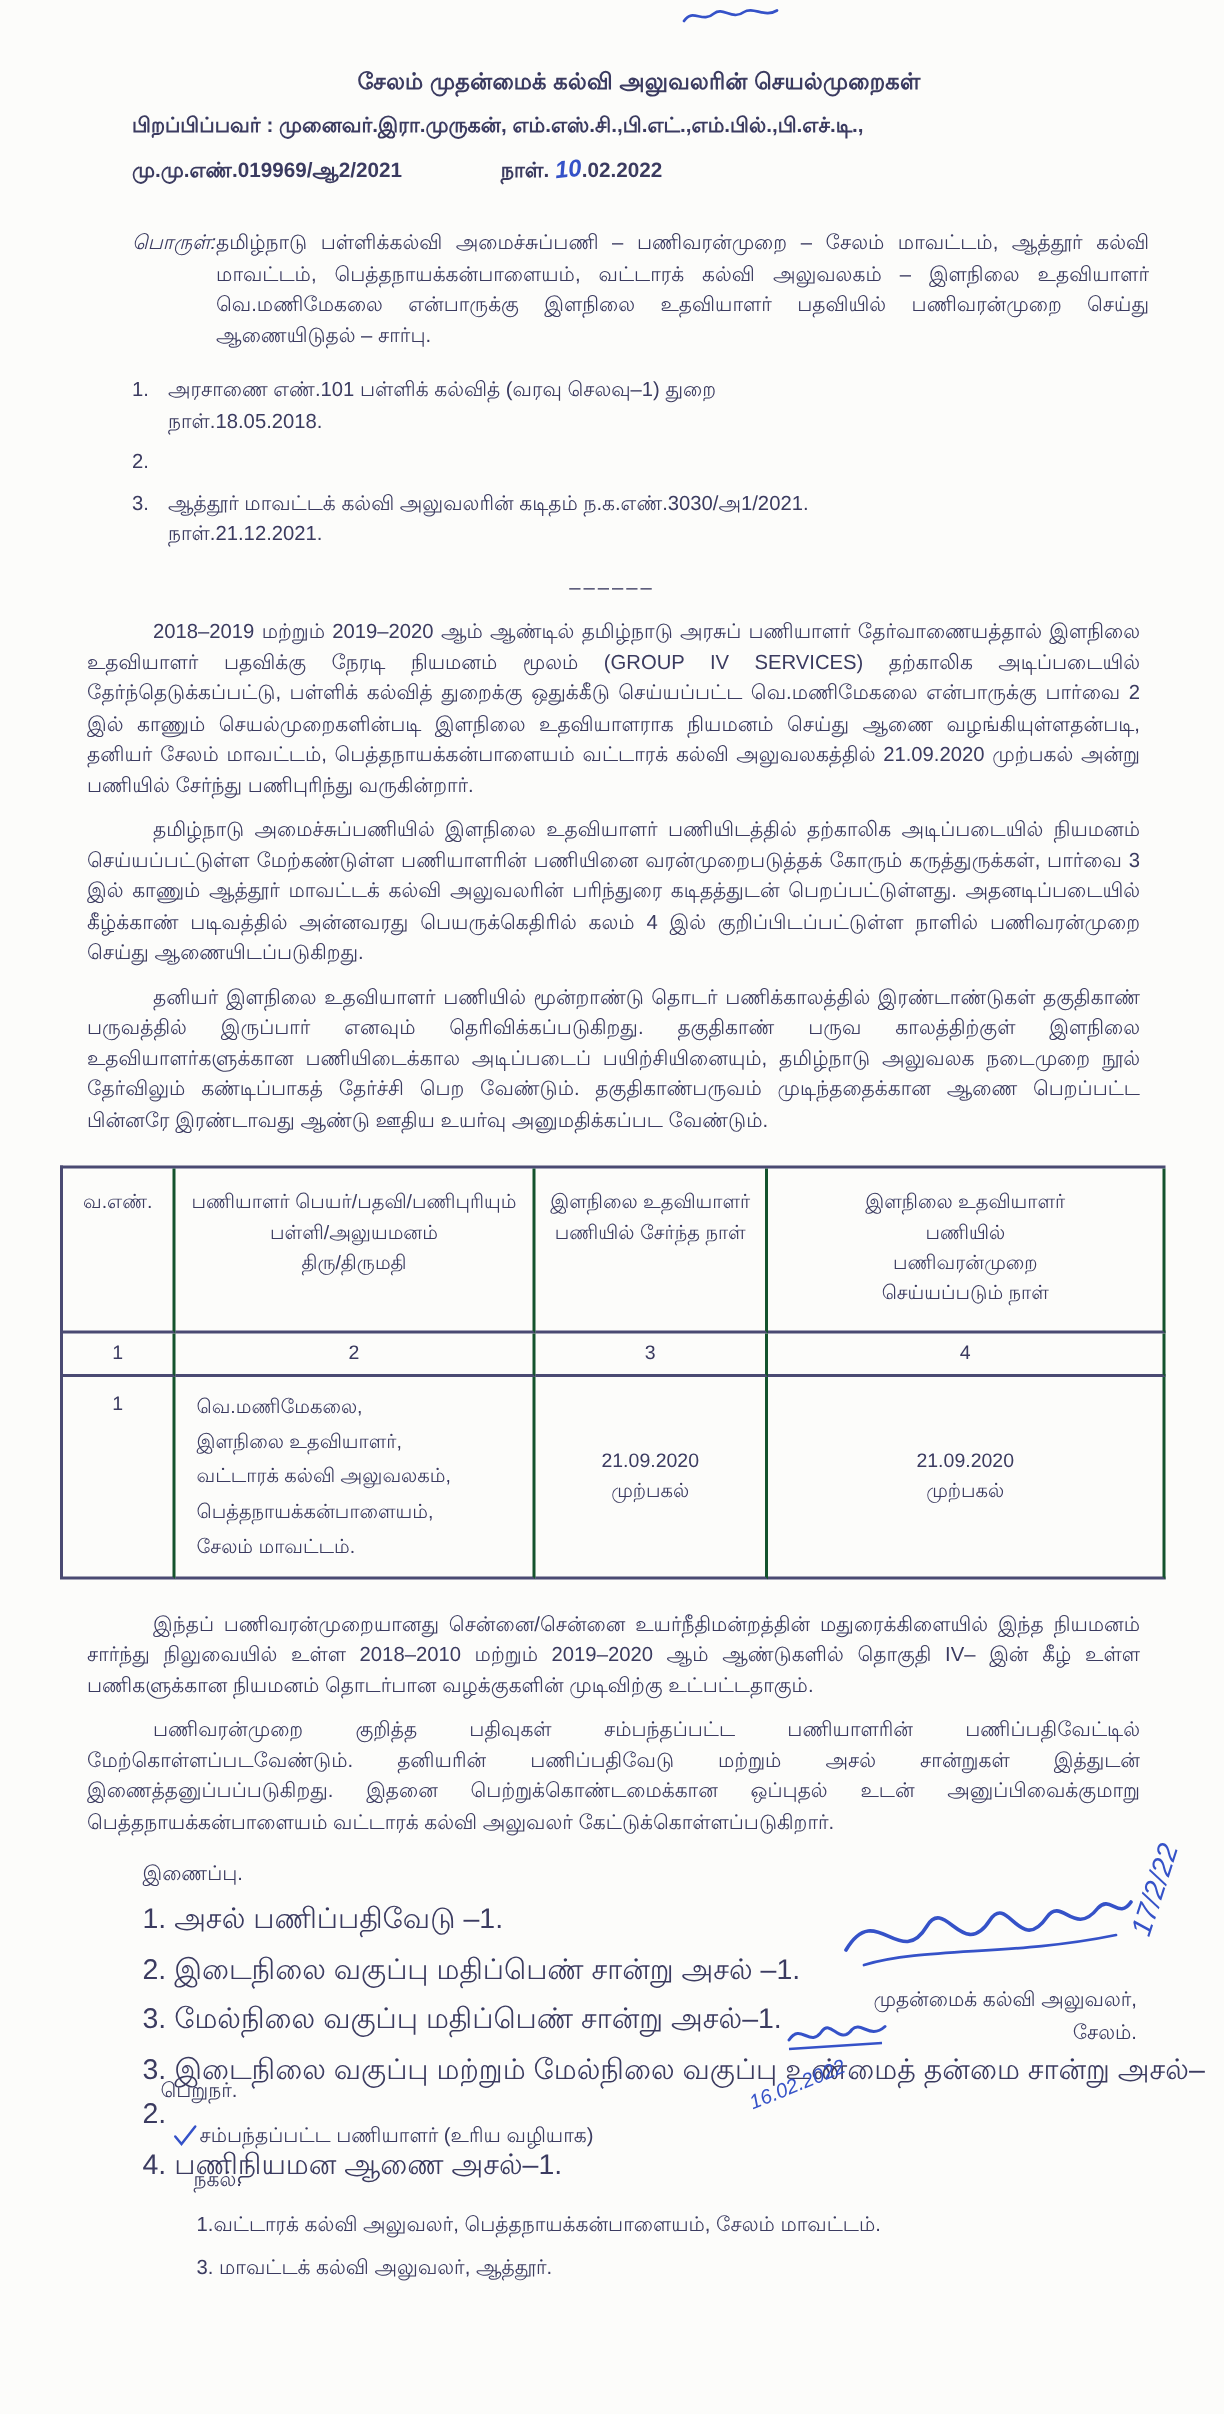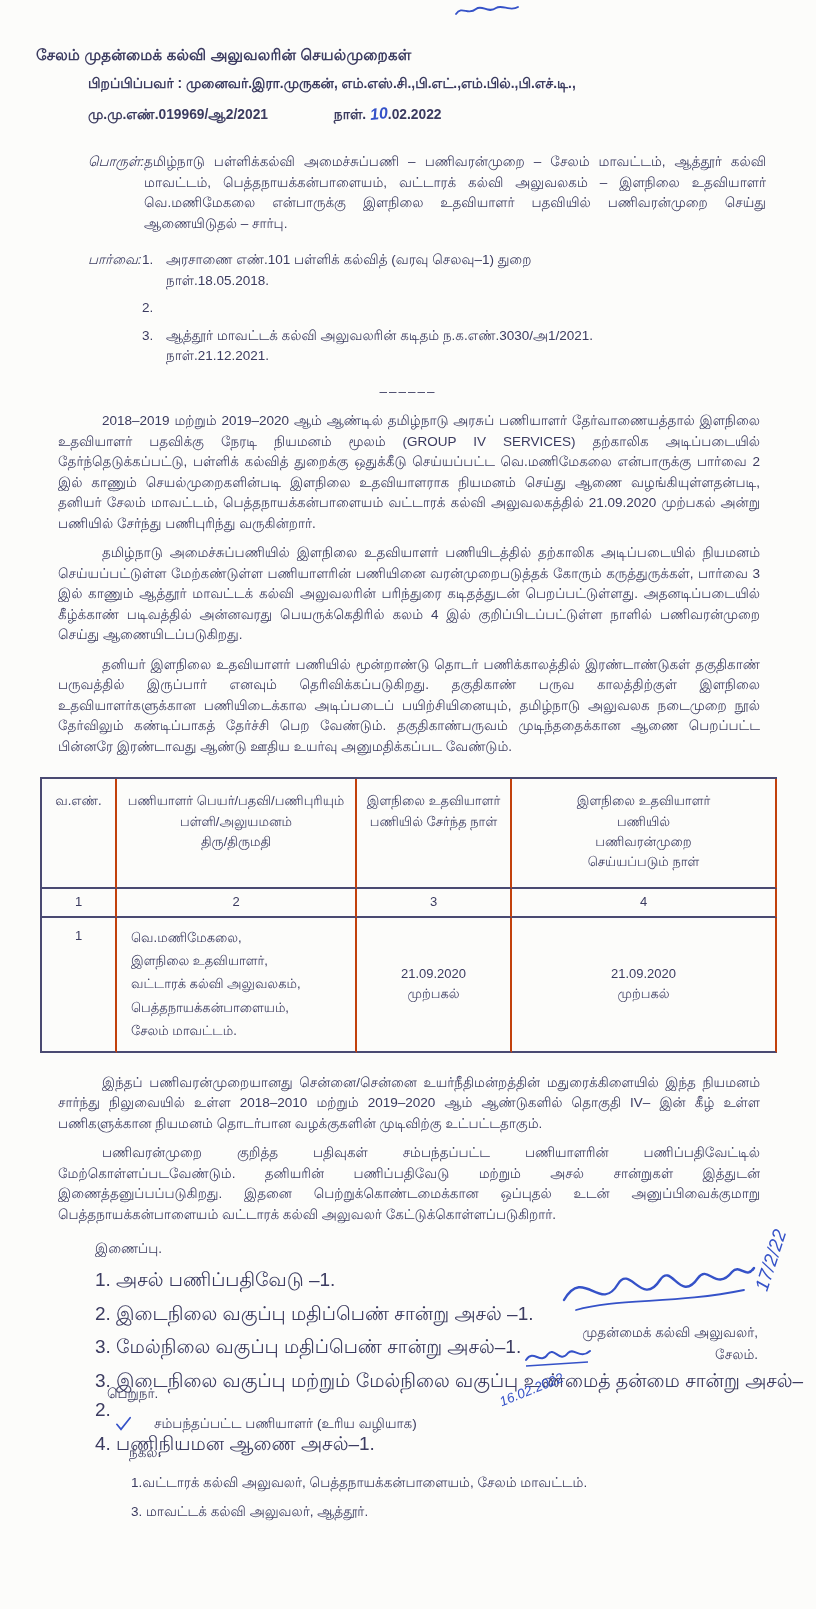--- a/index.html
+++ b/index.html
@@ -6,21 +6,21 @@
   .page {
     position:relative;
     width:816px; height:1609px;
     background:#fcfcfa;
     color:#3b3b60;
     font-family:"Liberation Sans","DejaVu Sans",sans-serif;
     font-size:13.5px;
     line-height:1.52;
     overflow:hidden;
   }
-  .title { padding-top:44px; text-align:left; font-weight:bold; font-size:15px; letter-spacing:.2px;padding-left:36px; }
+  .title { padding-top:44px; text-align:center; font-weight:bold; font-size:15px; letter-spacing:.2px;padding-left:36px; }
   .meta { margin:7px 0 0 88px; font-weight:bold; font-size:13.8px; }
   .refline .date-part { margin-left:62px; }
   .hand { color:#3552c8; font-style:italic; }
   .hw-day { display:inline-block; transform:rotate(-6deg); font-size:16px; font-weight:bold; }
 
   .block { display:flex; margin:26px 0 0 88px; width:678px; }
   .blk-label { flex:0 0 54px;font-style:italic; }
   .blk-text { flex:1; text-align:justify; }
 
   .refs { margin-top:16px; }
@@ -34,21 +34,21 @@
 
   .gtable {
     display:grid;
     grid-template-columns:75px 240px 155px 265px;
     margin:20px 0 0 40px;
     width:735px;
     border-top:2px solid #4a4a72; border-left:2px solid #4a4a72;
     font-size:13px;
   }
   .cell {
-    border-right:2px solid #c2410c; border-bottom:2px solid #4a4a72;
+    border-right:2px solid #14532d; border-bottom:2px solid #4a4a72;
     padding:8px 6px; text-align:center; white-space:pre-line; line-height:1.55;
   }
   .cell.head { min-height:88px; padding-top:12px; }
   .cell.num { padding:3px 4px; }
   .cell.data { min-height:96px; }
   .cell.name { text-align:left; padding-left:14px; line-height:1.8; }
   .cell.vcenter { display:flex; align-items:center; justify-content:center; }
 
   .encl { margin:14px 0 0 95px; }
   .encl-label { margin-bottom:6px; }
@@ -57,21 +57,21 @@
   .sign-block { position:absolute; top:1322px; right:58px; width:268px; text-align:right; line-height:1.6; }
   .ink { position:absolute; }
   .top-mark { top:2px; left:452px; width:70px; height:18px; }
   .sig-scribble { top:1258px; left:556px; width:204px; height:64px; }
   .sign-date { position:absolute; top:1286px; left:748px; transform:rotate(-72deg); transform-origin:left top; font-size:19px; white-space:nowrap; }
   .stamp-scribble { top:1344px; left:522px; width:72px; height:26px; }
   .stamp-date { position:absolute; top:1380px; left:498px; transform:rotate(-22deg); font-size:13.5px; white-space:nowrap; }
 
   .footer { position:absolute; top:1384px; left:107px; }
   .footer .fline { margin-bottom:9px; }
-  .footer .recipient { margin-left:8px; display:flex; align-items:center; gap:22px; }
+  .footer .recipient { margin-left:8px; display:flex; align-items:center; gap:1px; }
   .footer .copy-label { margin-left:22px; }
   .footer .copy-item { margin-left:24px; }
   .tick-icon { width:17px; height:15px; flex:0 0 auto; }
 </style>
 </head>
 <body>
 
 <div class="page">
 
   <svg class="ink top-mark" viewBox="0 0 70 18">
@@ -92,21 +92,20 @@
       <span class="hand hw-day">10</span><span>.02.2022</span>
     </span>
   </div>
 
   <div class="block">
     <span class="blk-label">பொருள்:</span>
     <div class="blk-text">தமிழ்நாடு பள்ளிக்கல்வி அமைச்சுப்பணி – பணிவரன்முறை – சேலம் மாவட்டம், ஆத்தூர் கல்வி மாவட்டம், பெத்தநாயக்கன்பாளையம், வட்டாரக் கல்வி அலுவலகம் – இளநிலை உதவியாளர் வெ.மணிமேகலை என்பாருக்கு இளநிலை உதவியாளர் பதவியில் பணிவரன்முறை செய்து ஆணையிடுதல் – சார்பு.</div>
   </div>
 
   <div class="block refs">
-    <span class="blk-label">பார்வை:</span>
     <div class="blk-text">
       <div class="ref-item">
         <span class="ref-num">1.</span>
         <span class="ref-text">அரசாணை எண்.101 பள்ளிக் கல்வித் (வரவு செலவு–1) துறை
 நாள்.18.05.2018.</span>
       </div>
       <div class="ref-item">
         <span class="ref-num">2.</span>
       </div>
       <div class="ref-item">

